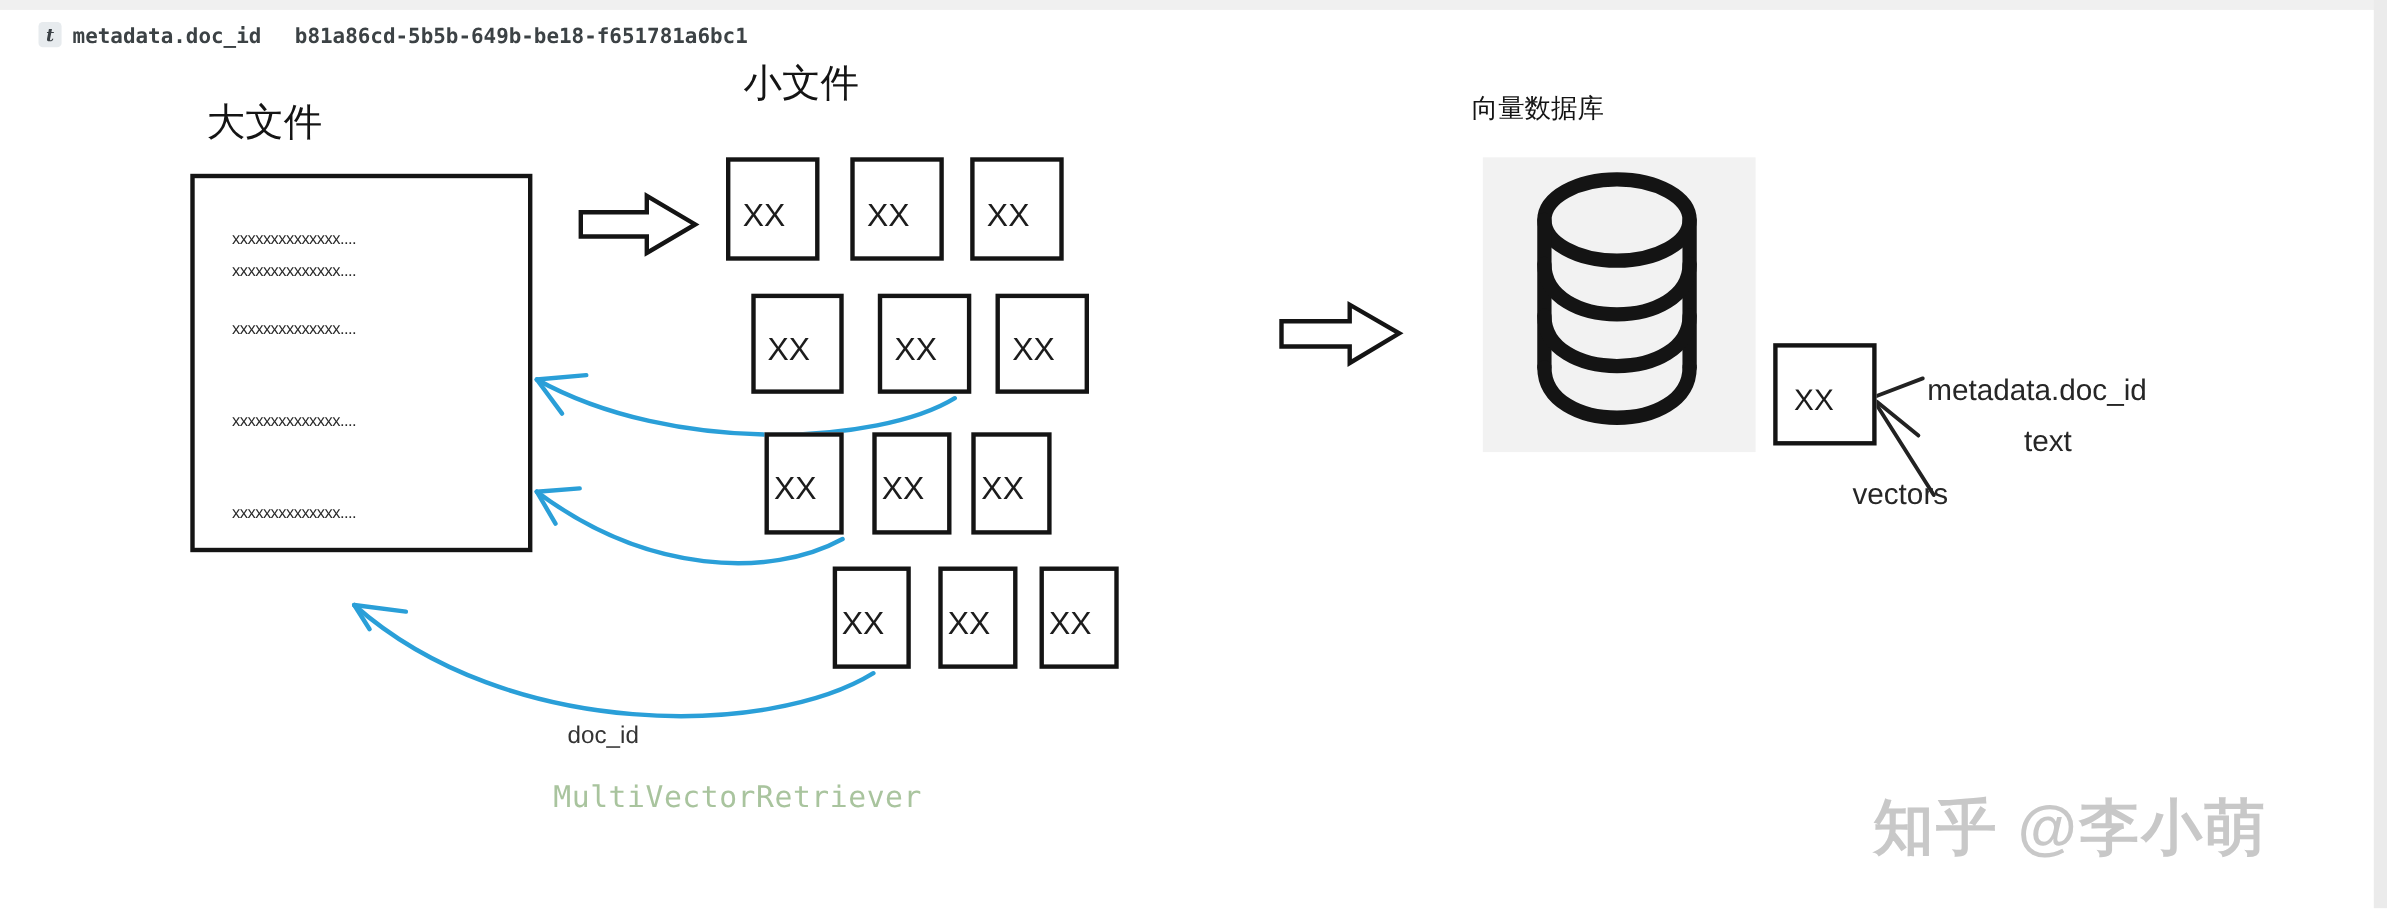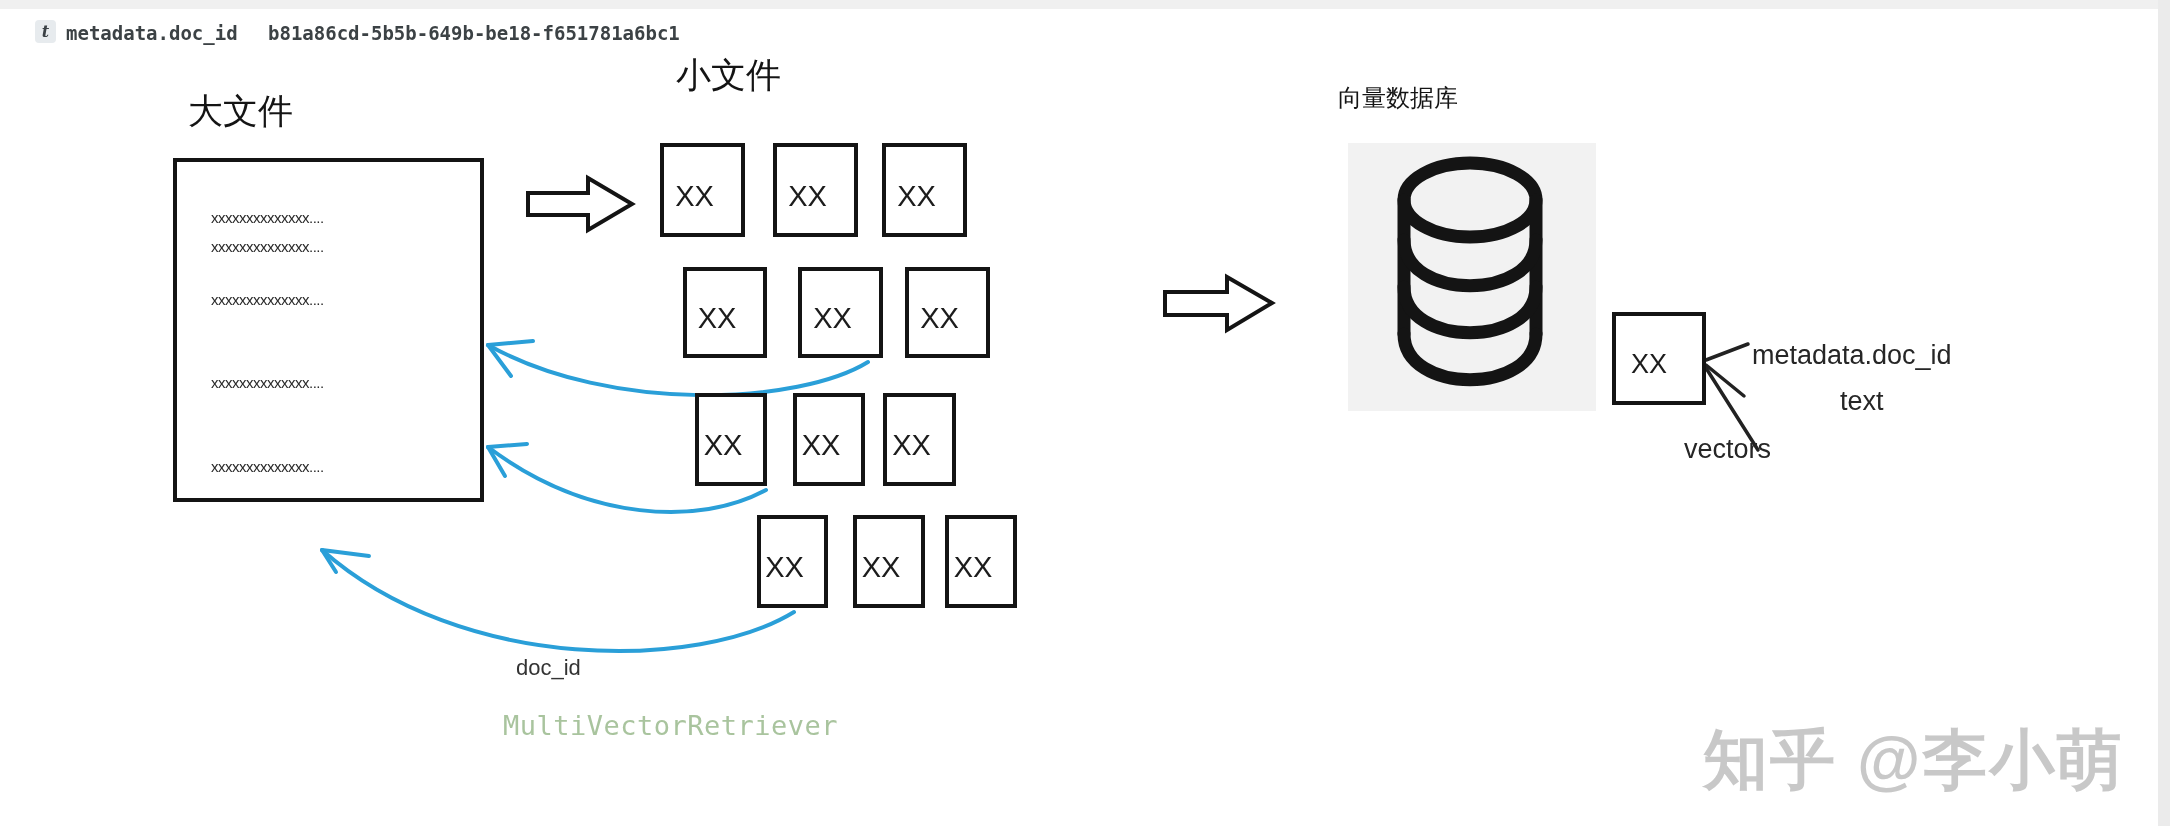--- a/index.html
+++ b/index.html
@@ -66,21 +66,21 @@
   
   #lbl-docid{position:absolute;left:516px;top:655px;font-size:22px;color:#333333;}
   #lbl-retriever{
     position:absolute;left:479px;top:710px;
     font-family:"DejaVu Sans Mono","Liberation Mono",monospace;
     font-size:27px;letter-spacing:0.5px;color:#a9c49e;white-space:nowrap;margin-left:24px;
   }
 
   
   #watermark{
-    position:absolute;left:1703px;top:716px;font-size:65px;font-weight:600;
+    position:absolute;left:1703px;top:716px;font-size:55px;font-weight:600;
     letter-spacing:2px;color:#c8c8c8;white-space:nowrap;
   }
 
   svg.overlay{position:absolute;left:0;top:0;pointer-events:none;}
 </style>
 </head>
 <body>
 
 <div id="canvas">
 

